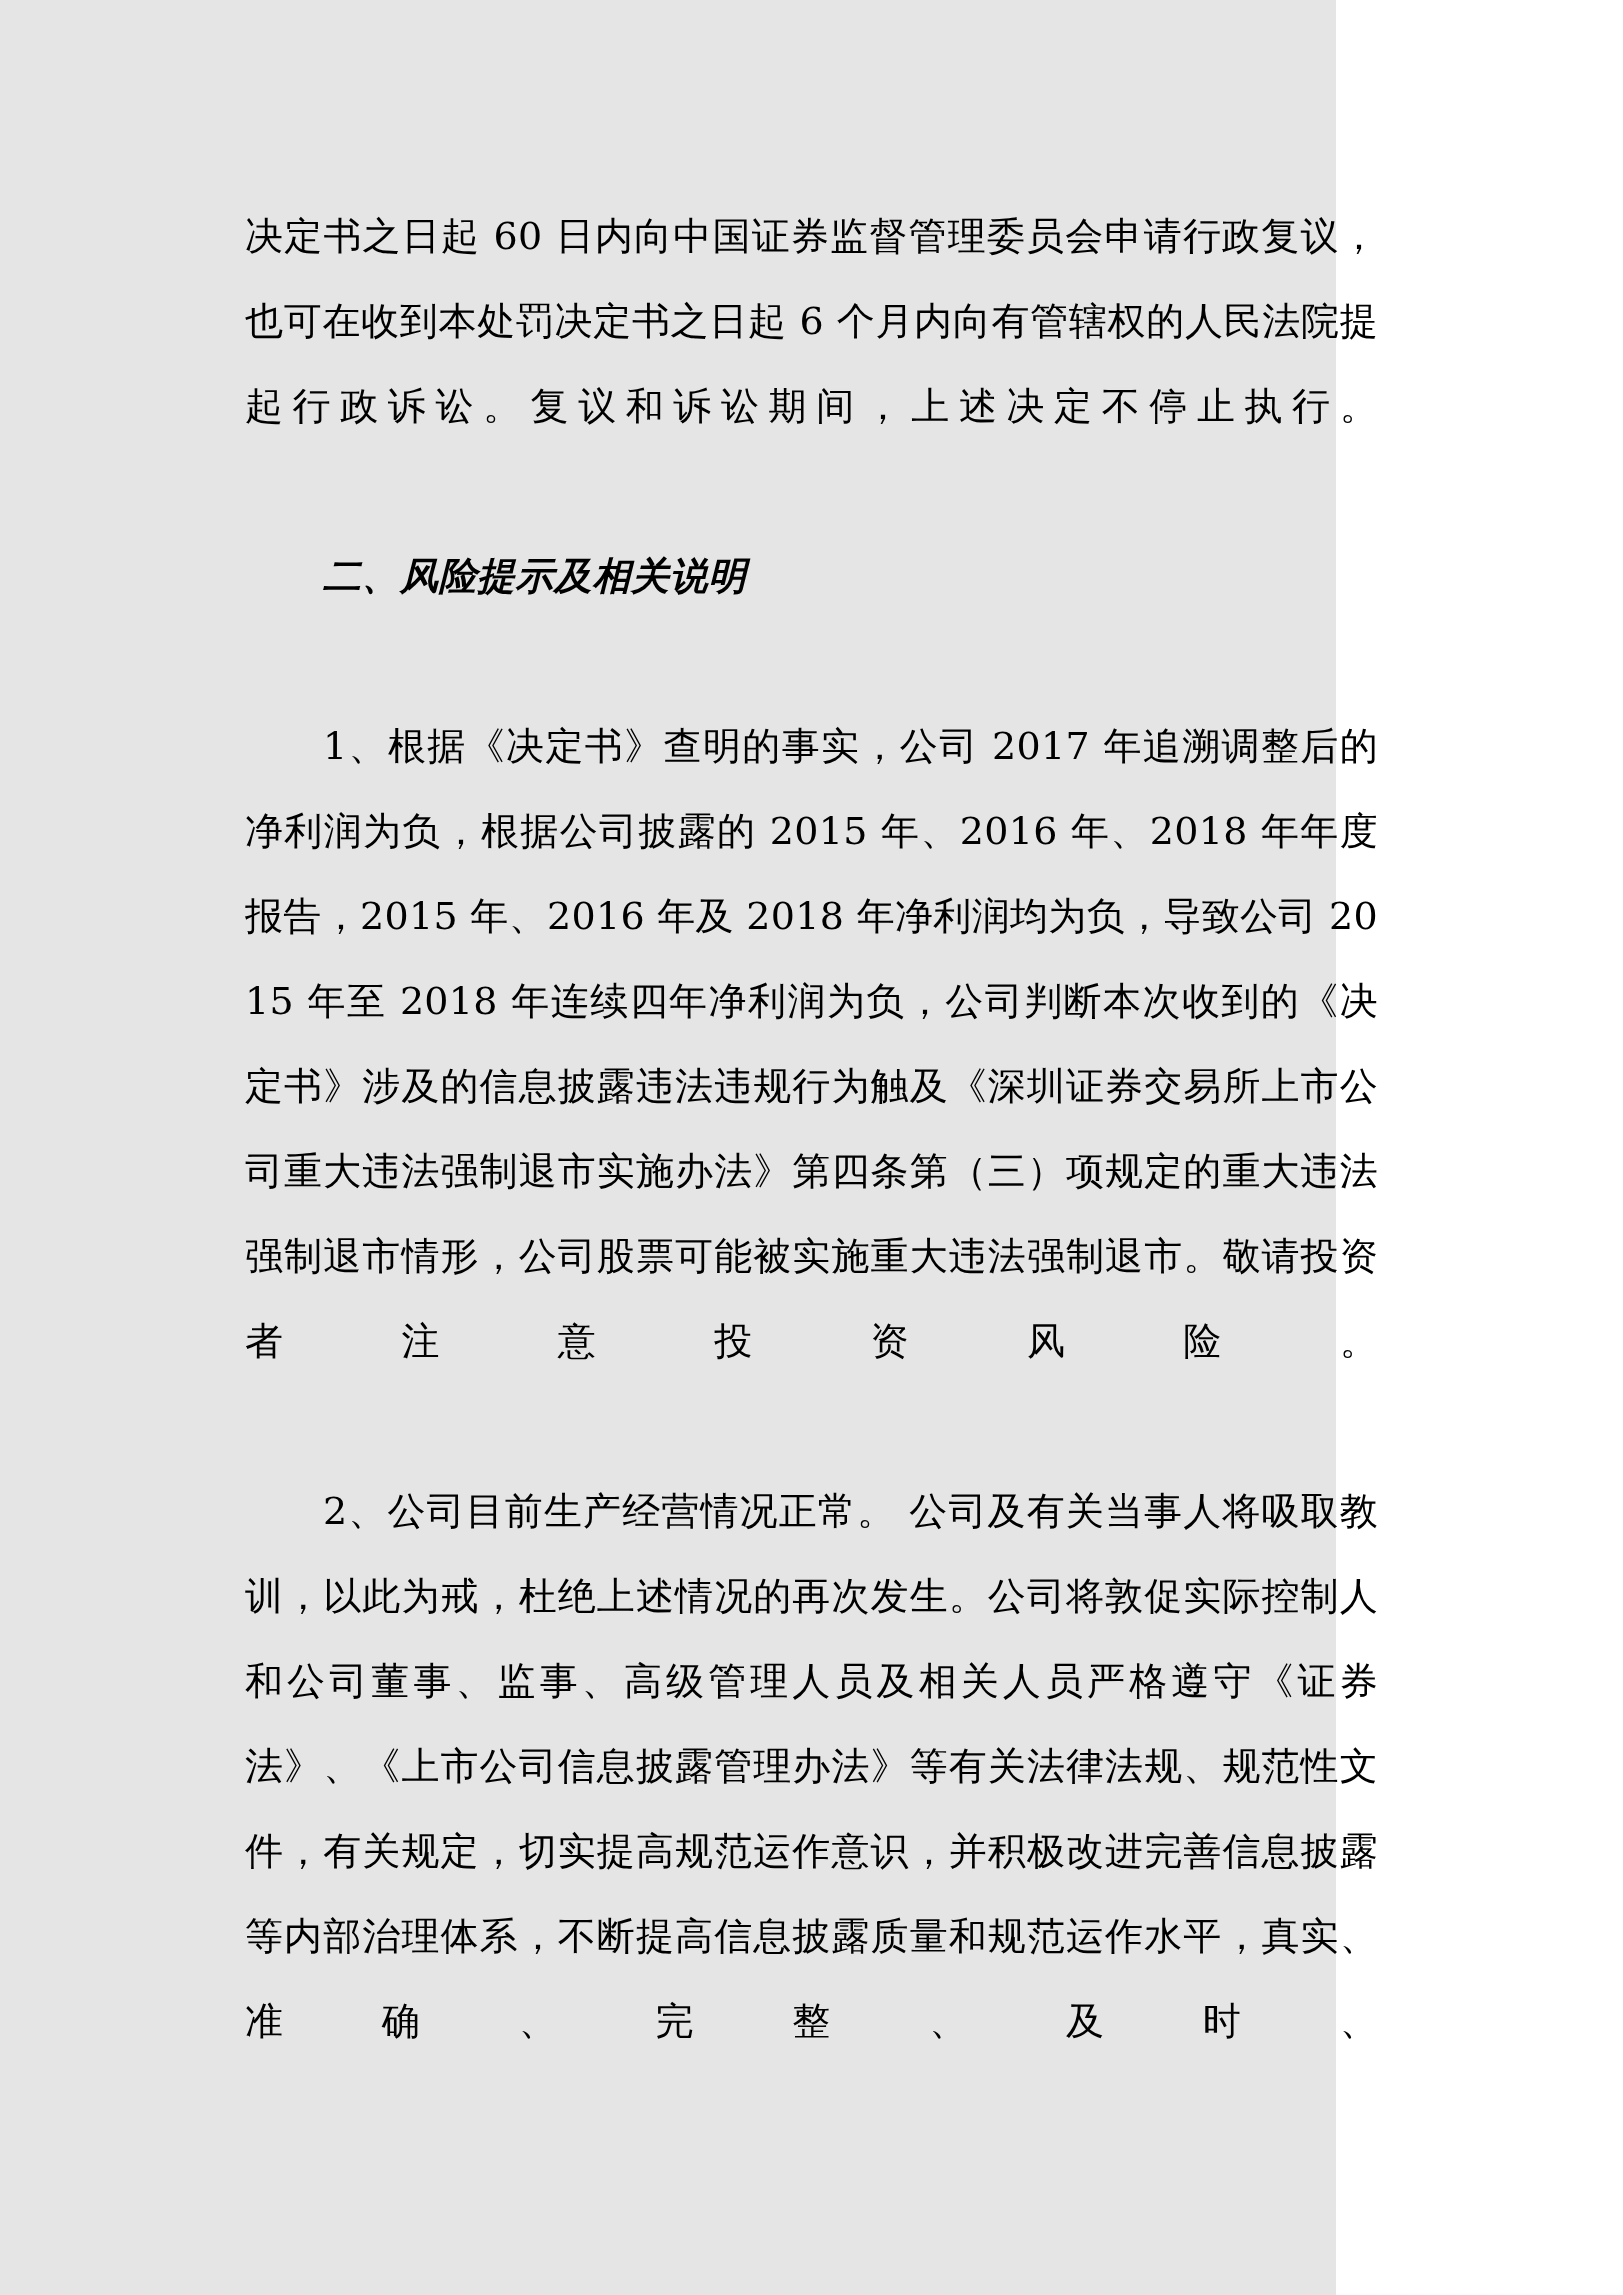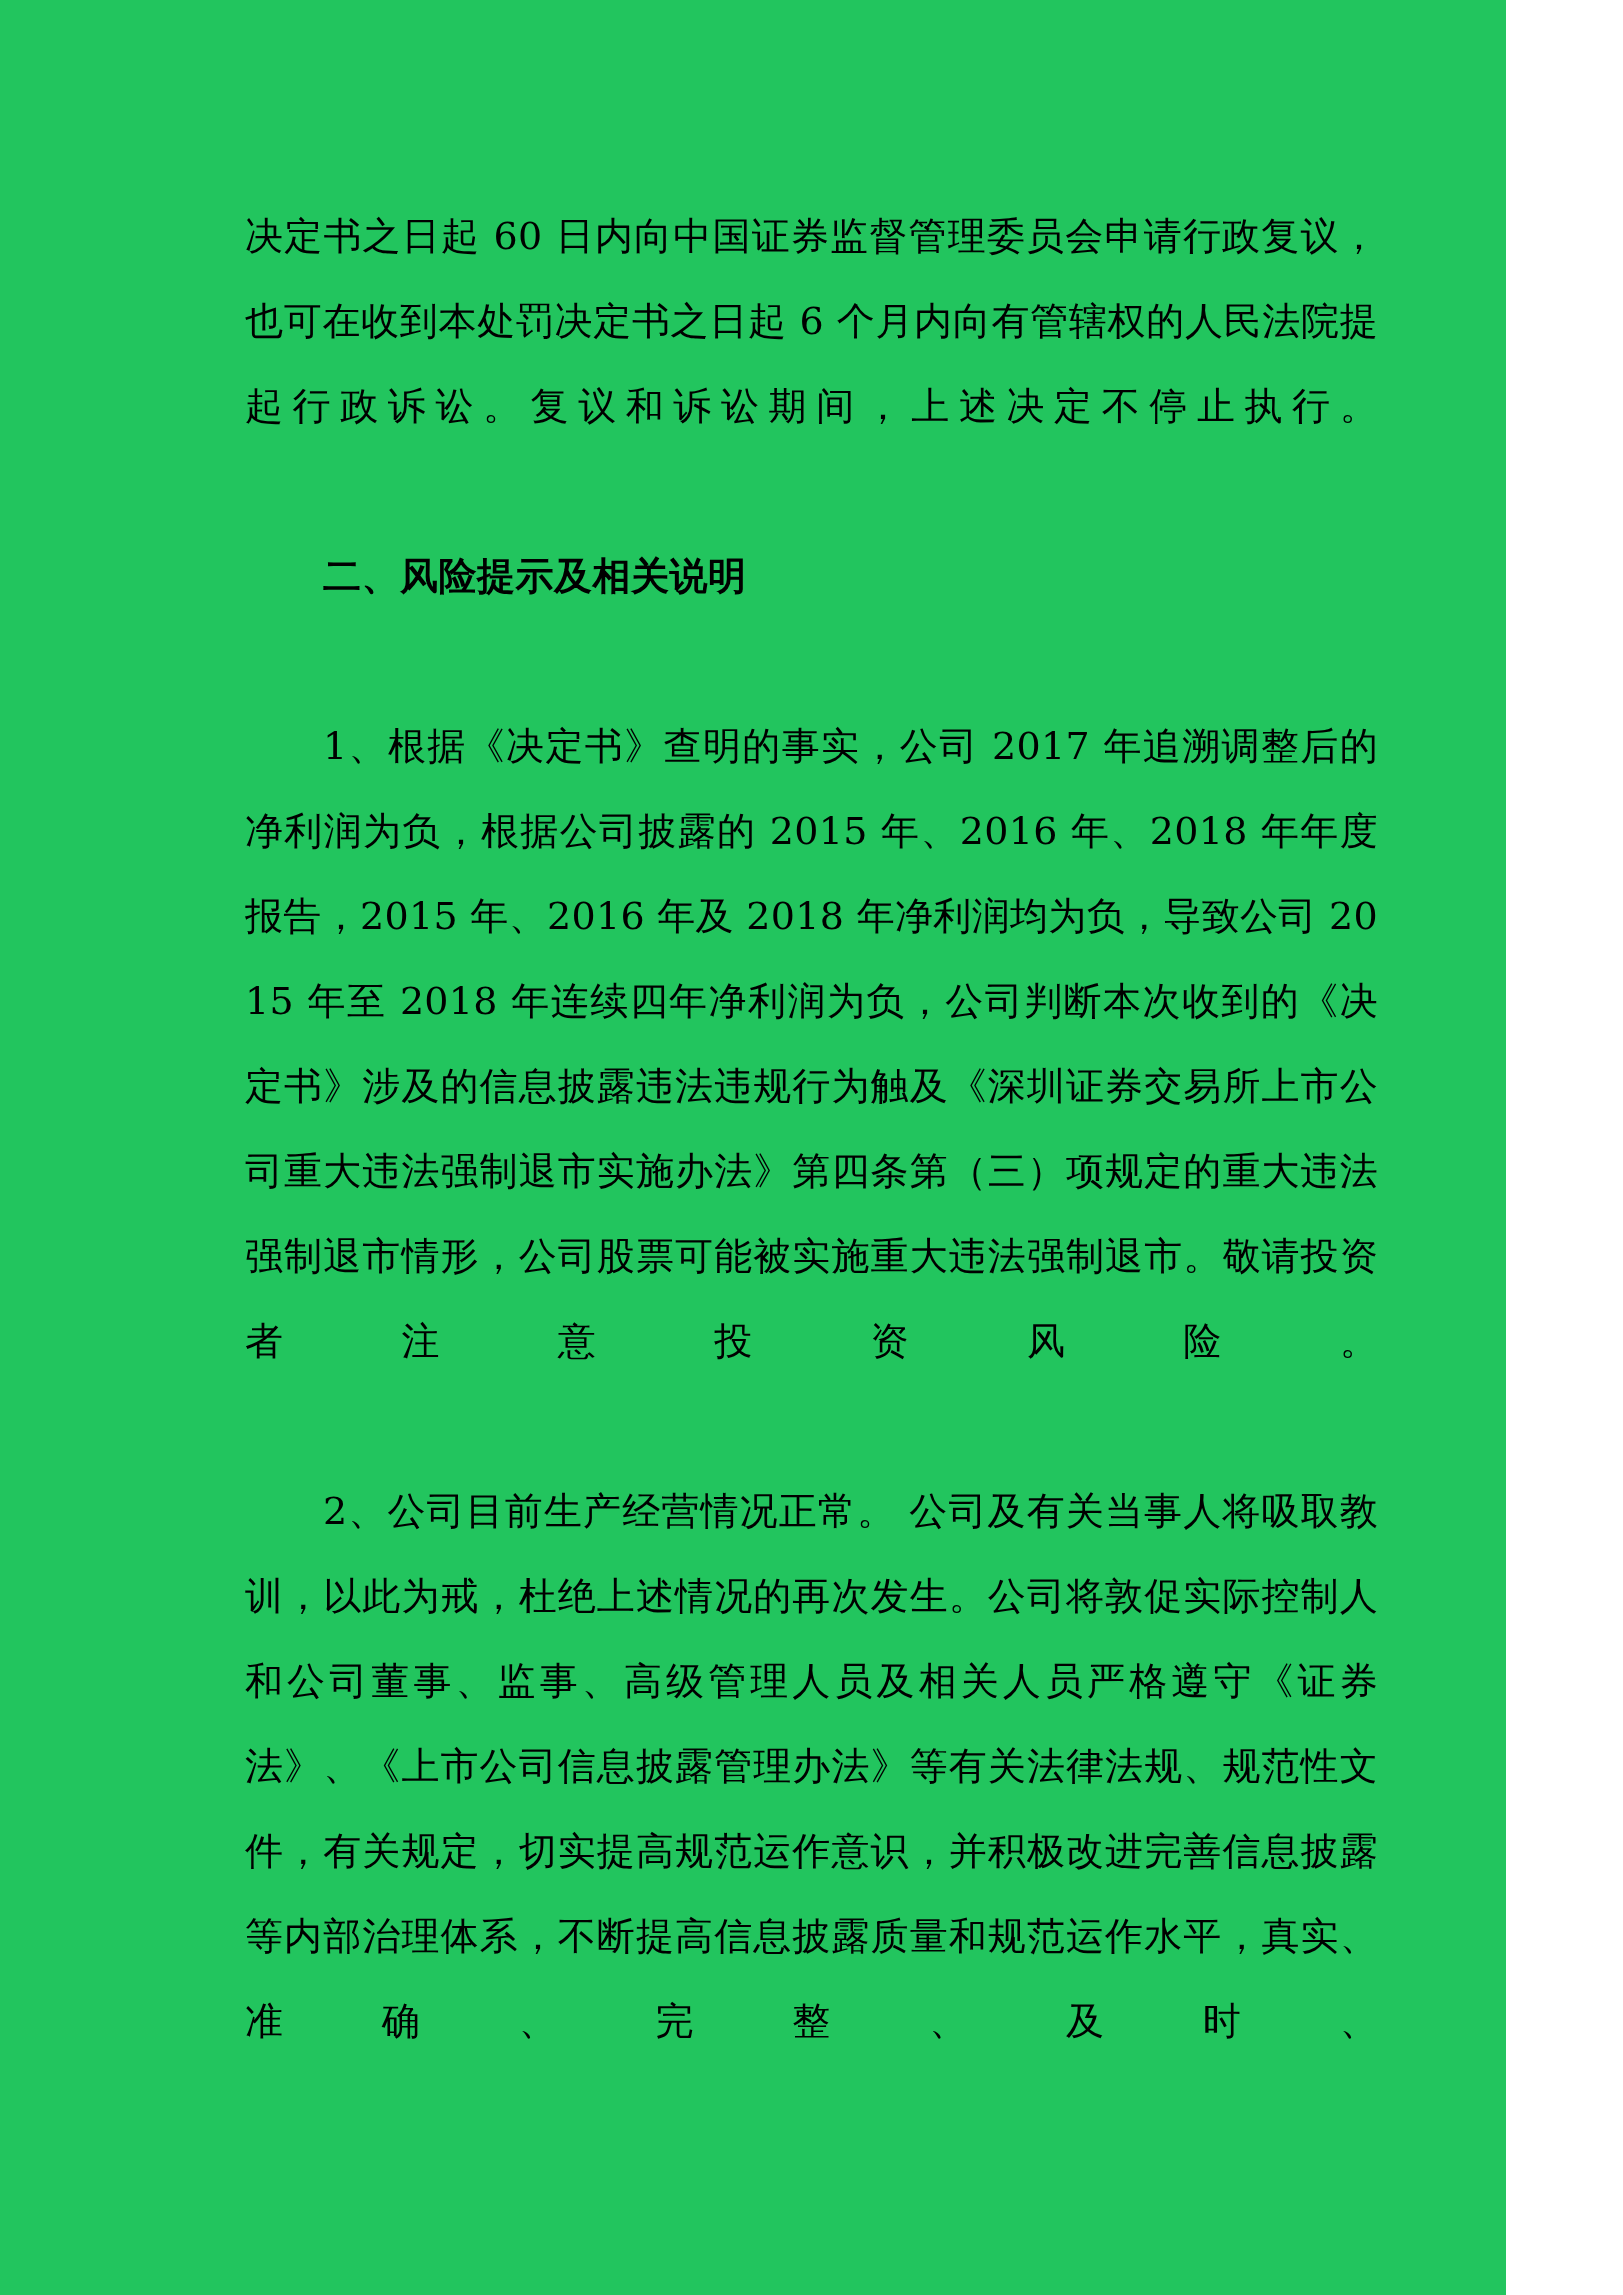--- a/index.html
+++ b/index.html
@@ -12,23 +12,23 @@
     width: 1623px;
     height: 2295px;
     font-family: "DejaVu Serif", "Liberation Serif", serif;
     color: #000000;
     -webkit-font-smoothing: antialiased;
   }
 
   .page {
     position: relative;
     box-sizing: border-box;
-    width: 1506px;
+    width: 1336px;
     height: 2295px;
-    background: #22c55e;
+    background: #e5e5e5;
     padding: 194px 245px 0 245px;
   }
 
   .doc-body {
     width: 1133px;
   }
 
   
   .para {
     font-size: 38px;
@@ -51,20 +51,21 @@
   }
 
   .heading {
     font-size: 38px;
     line-height: 85px;
     font-weight: bold;
     text-indent: 78px;
     margin: 0;
     letter-spacing: 0.5px;
     font-family: "DejaVu Sans", "Liberation Sans", sans-serif;
+    font-style: italic;
   }
 
   
   .para::after,
   .heading::after {
     content: "";
     display: inline-block;
     width: 100%;
   }
 </style>

